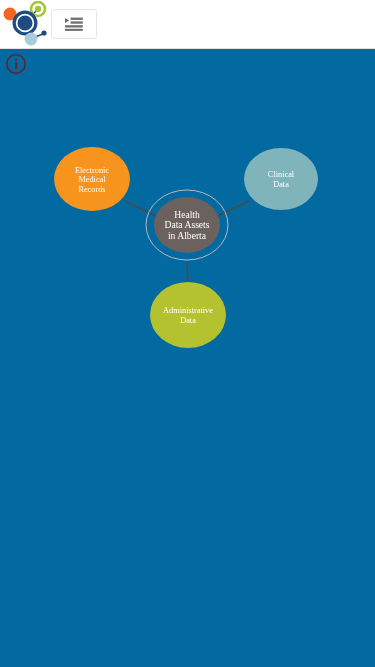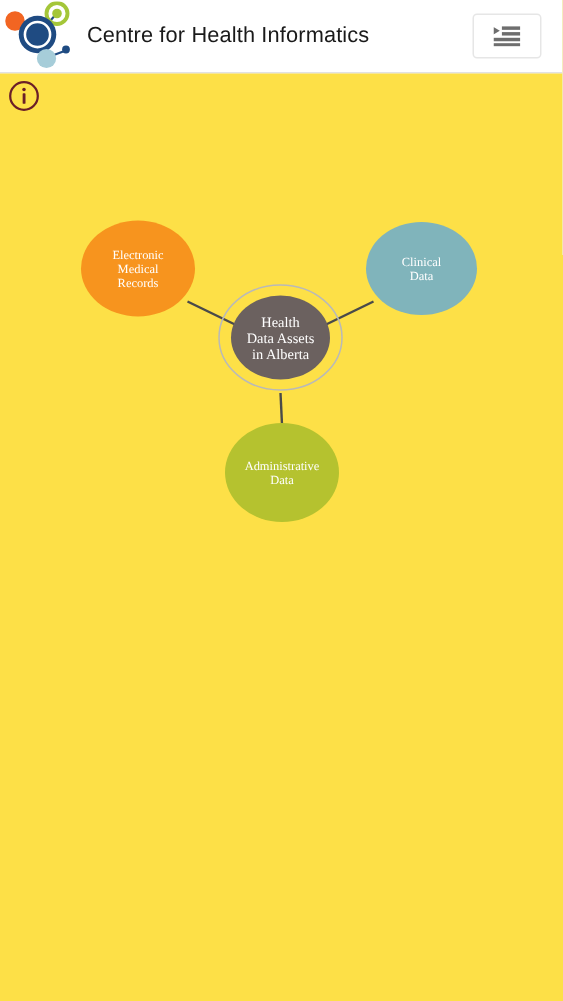--- a/index.html
+++ b/index.html
@@ -67,21 +67,21 @@
   }
 
   .menu-button svg { display: block; }
 
   
   .content {
     position: absolute;
     top: 49px; left: 0;
     width: 375px;
     height: 618px;
-    background: #fde047;
+    background: #0369a1;
   }
 
   .info-button {
     position: absolute;
     top: 3px;
     left: 4px;
     width: 24px;
     height: 24px;
     cursor: pointer;
     display: block;
@@ -126,21 +126,20 @@
       <circle cx="37" cy="8" r="3.2" fill="#a4c639"></circle>
 
       <circle cx="24" cy="22" r="12.5" fill="#1f4b82"></circle>
       <circle cx="24" cy="22" r="8.4" fill="none" stroke="#ffffff" stroke-width="1.7"></circle>
 
       <circle cx="30" cy="38" r="6.4" fill="#a6cdd9"></circle>
 
       <circle cx="43" cy="32" r="2.6" fill="#1f4b82"></circle>
     </svg>
 
-    <div class="brand-title">Centre for Health Informatics</div>
 
     <div class="menu-button" role="button" aria-label="menu">
       <svg width="18" height="14" viewBox="0 0 18 14">
         <polygon points="0,1 0,6 4.2,3.5" fill="#6e6e6e"></polygon>
         <rect x="5.6" y="0.6" width="12.2" height="2.3" fill="#6e6e6e"></rect>
         <rect x="5.6" y="4.4" width="12.2" height="2.3" fill="#6e6e6e"></rect>
         <rect x="0" y="8.2" width="17.8" height="2.3" fill="#6e6e6e"></rect>
         <rect x="0" y="11.8" width="17.8" height="2.1" fill="#6e6e6e"></rect>
       </svg>
     </div>

